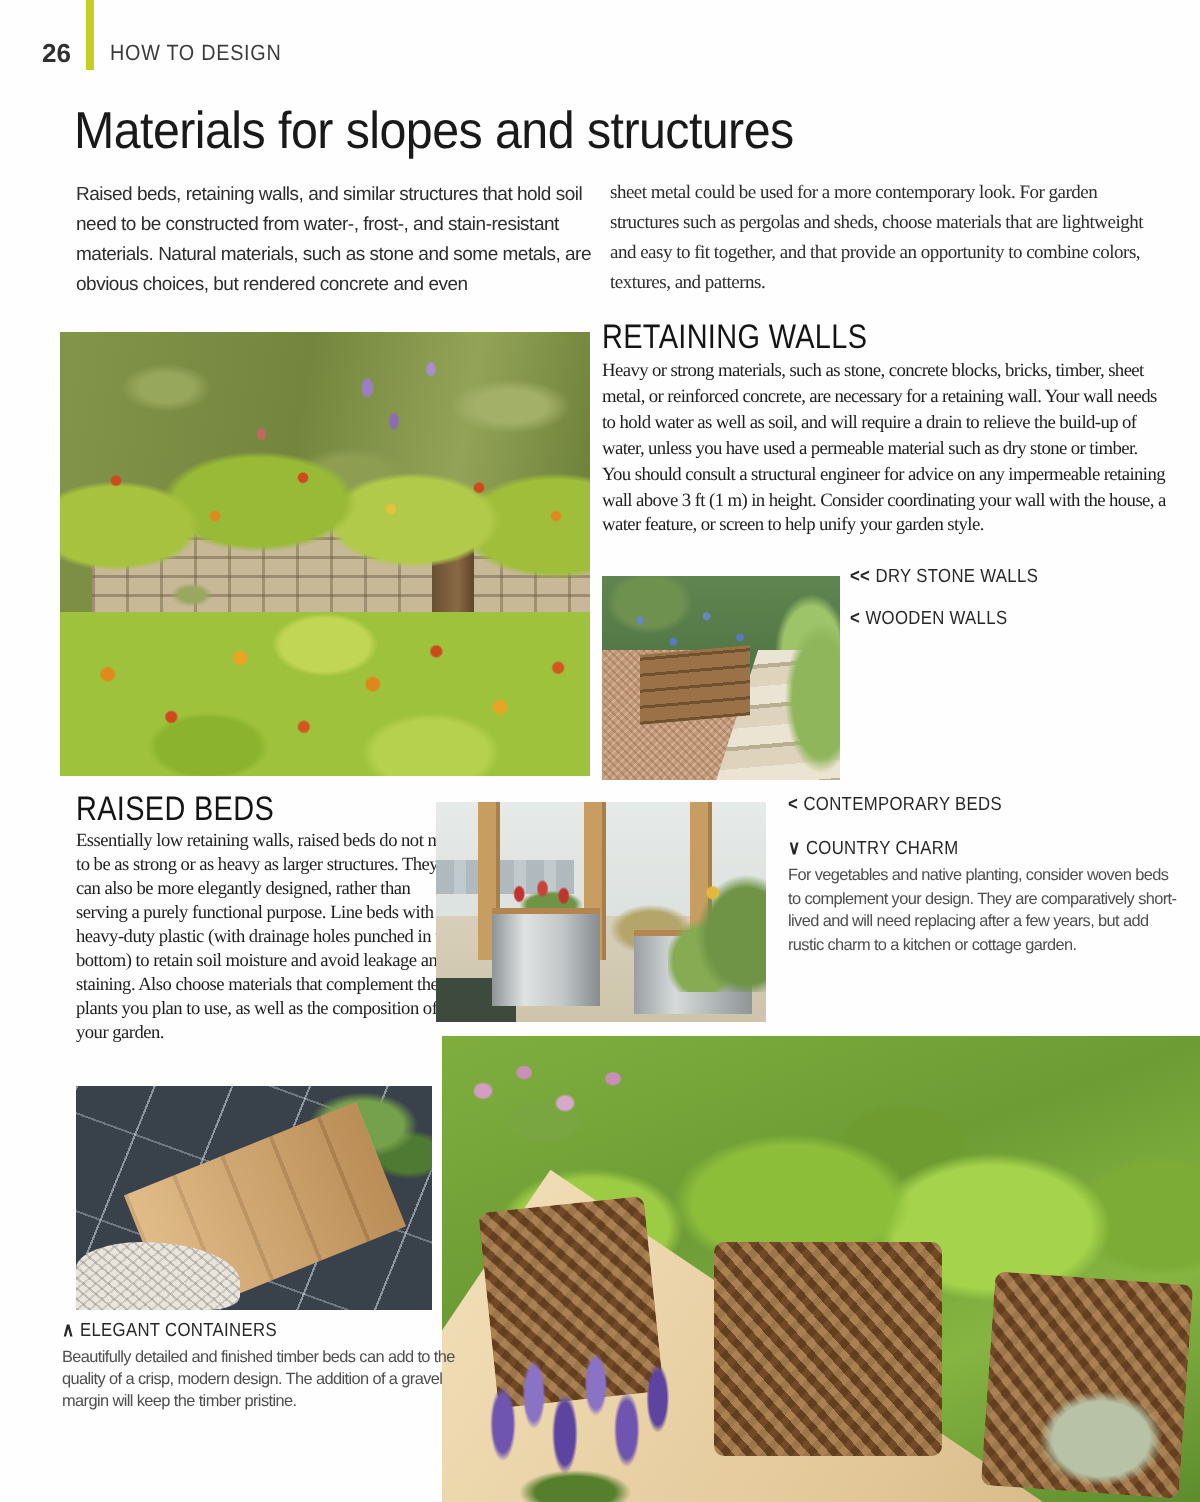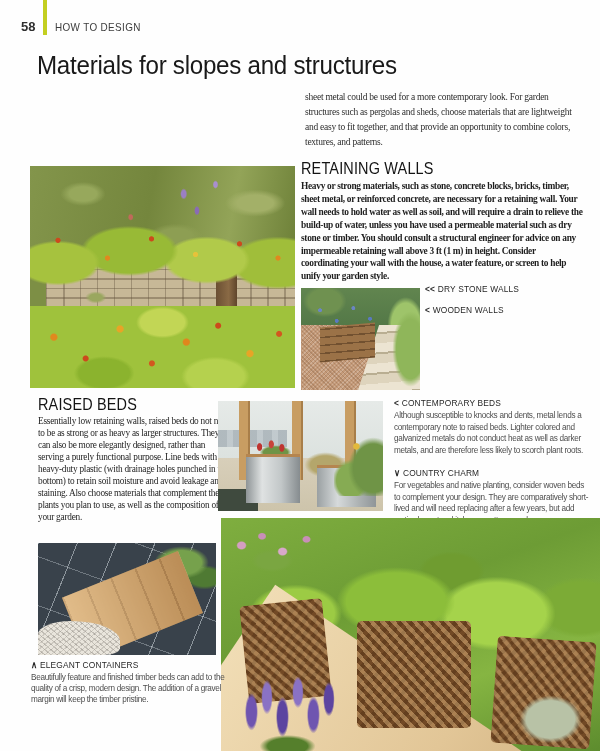--- a/index.html
+++ b/index.html
@@ -23,21 +23,21 @@
   .intro-2 { left:305px; width:280px;font-family:Liberation Serif, serif; }
 
   
   .sec-head { font-size:17px; color:#141414; letter-spacing:.2px;
               transform:scaleX(.85); transform-origin:left top; white-space:nowrap; }
   .rw-head { left:301px; top:159px; }
   .rb-head { left:38px; top:395px; }
 
   
   .serif-body { font-family:"Liberation Serif", serif; color:#1e1e1e; }
-  .rw-body { left:301px; top:180px; width:282px; font-size:9.4px; letter-spacing:-.3px; line-height:12.9px;font-weight:bold; }
+  .rw-body { left:301px; top:180px; width:282px; font-size:9.4px; letter-spacing:-.3px; line-height:12.9px; }
   .rb-body { left:38px; top:416px; width:193px; font-size:9.3px; letter-spacing:-.25px; line-height:11.95px; }
 
   
   .cap { margin:0 0 10px 0; }
   .cap-head { display:flex; align-items:baseline; font-size:9.5px; color:#272727; letter-spacing:.2px;
               transform:scaleX(.88); transform-origin:left top; white-space:nowrap; }
   .cap-arrow { margin-right:3px; font-weight:bold; color:#272727; }
   .cap-body { margin-top:2px; font-size:8.2px; letter-spacing:-.3px; line-height:11.2px; color:#4e4e4e; }
   .capcol-a { left:425px; top:283px; width:146px; }
   .capcol-b { left:394px; top:397px; width:198px; }
@@ -218,26 +218,27 @@
       radial-gradient(40px 16px at 40% 90%, #557f2c 50%, transparent 70%);
   }
   .wk-silver { right:2%; bottom:0; width:22%; height:34%;
     background:radial-gradient(44px 34px at 50% 60%, #b8c2a6 55%, transparent 70%); }
 </style>
 </head>
 <body>
 
 <div class="page">
 
-  <div class="abs page-num">58</div>
+  <div class="abs page-num">26</div>
   <div class="abs accent-bar" style="background:#c3cf21;"></div>
   <div class="abs section-label">HOW TO DESIGN</div>
 
   <h1 class="abs page-title" style="margin:0; font-weight:normal;">Materials for slopes and structures</h1>
 
+  <p class="abs intro-col intro-1" style="margin:0;">Raised beds, retaining walls, and similar structures that hold soil need to be constructed from water-, frost-, and stain-resistant materials. Natural materials, such as stone and some metals, are obvious choices, but rendered concrete and even</p>
   <p class="abs intro-col intro-2" style="margin:0;">sheet metal could be used for a more contemporary look. For garden structures such as pergolas and sheds, choose materials that are lightweight and easy to fit together, and that provide an opportunity to combine colors, textures, and patterns.</p>
 
   <h2 class="abs sec-head rw-head" style="margin:0; font-weight:normal;">RETAINING WALLS</h2>
   <p class="abs serif-body rw-body" style="margin:0;">Heavy or strong materials, such as stone, concrete blocks, bricks, timber, sheet metal, or reinforced concrete, are necessary for a retaining wall. Your wall needs to hold water as well as soil, and will require a drain to relieve the build-up of water, unless you have used a permeable material such as dry stone or timber. You should consult a structural engineer for advice on any impermeable retaining wall above 3 ft (1 m) in height. Consider coordinating your wall with the house, a water feature, or screen to help unify your garden style.</p>
 
   <div class="abs photo p-stonewall" title="Dry stone retaining wall draped with nasturtiums below a wildflower meadow">
     <div class="sw-meadow"></div>
     <div class="sw-wall"></div>
     <div class="sw-gate"></div>
     <div class="sw-hedge"></div>
@@ -280,21 +281,20 @@
     <div class="ct-planter2"></div>
     <div class="ct-green-right"></div>
   </div>
 
   <div class="abs capcol-b">
     <div class="cap">
       <div class="cap-head">
         <span class="cap-arrow">&lt;</span>
         <span>CONTEMPORARY BEDS</span>
       </div>
-      <div class="cap-body">Although susceptible to knocks and dents, metal lends a contemporary note to raised beds. Lighter colored and galvanized metals do not conduct heat as well as darker metals, and are therefore less likely to scorch plant roots.</div>
     </div>
     <div class="cap">
       <div class="cap-head">
         <span class="cap-arrow">∨</span>
         <span>COUNTRY CHARM</span>
       </div>
       <div class="cap-body">For vegetables and native planting, consider woven beds to complement your design. They are comparatively short-lived and will need replacing after a few years, but add rustic charm to a kitchen or cottage garden.</div>
     </div>
   </div>
 
@@ -314,16 +314,16 @@
     <div class="basket wk-b3"></div>
     <div class="wk-lavender"></div>
     <div class="wk-silver"></div>
   </div>
 
   <div class="abs cap cap-elegant">
     <div class="cap-head">
       <span class="cap-arrow">∧</span>
       <span>ELEGANT CONTAINERS</span>
     </div>
-    <div class="cap-body">Beautifully feature and finished timber beds can add to the quality of a crisp, modern design. The addition of a gravel margin will keep the timber pristine.</div>
+    <div class="cap-body">Beautifully detailed and finished timber beds can add to the quality of a crisp, modern design. The addition of a gravel margin will keep the timber pristine.</div>
   </div>
 
 </div>
 
 </body></html>

